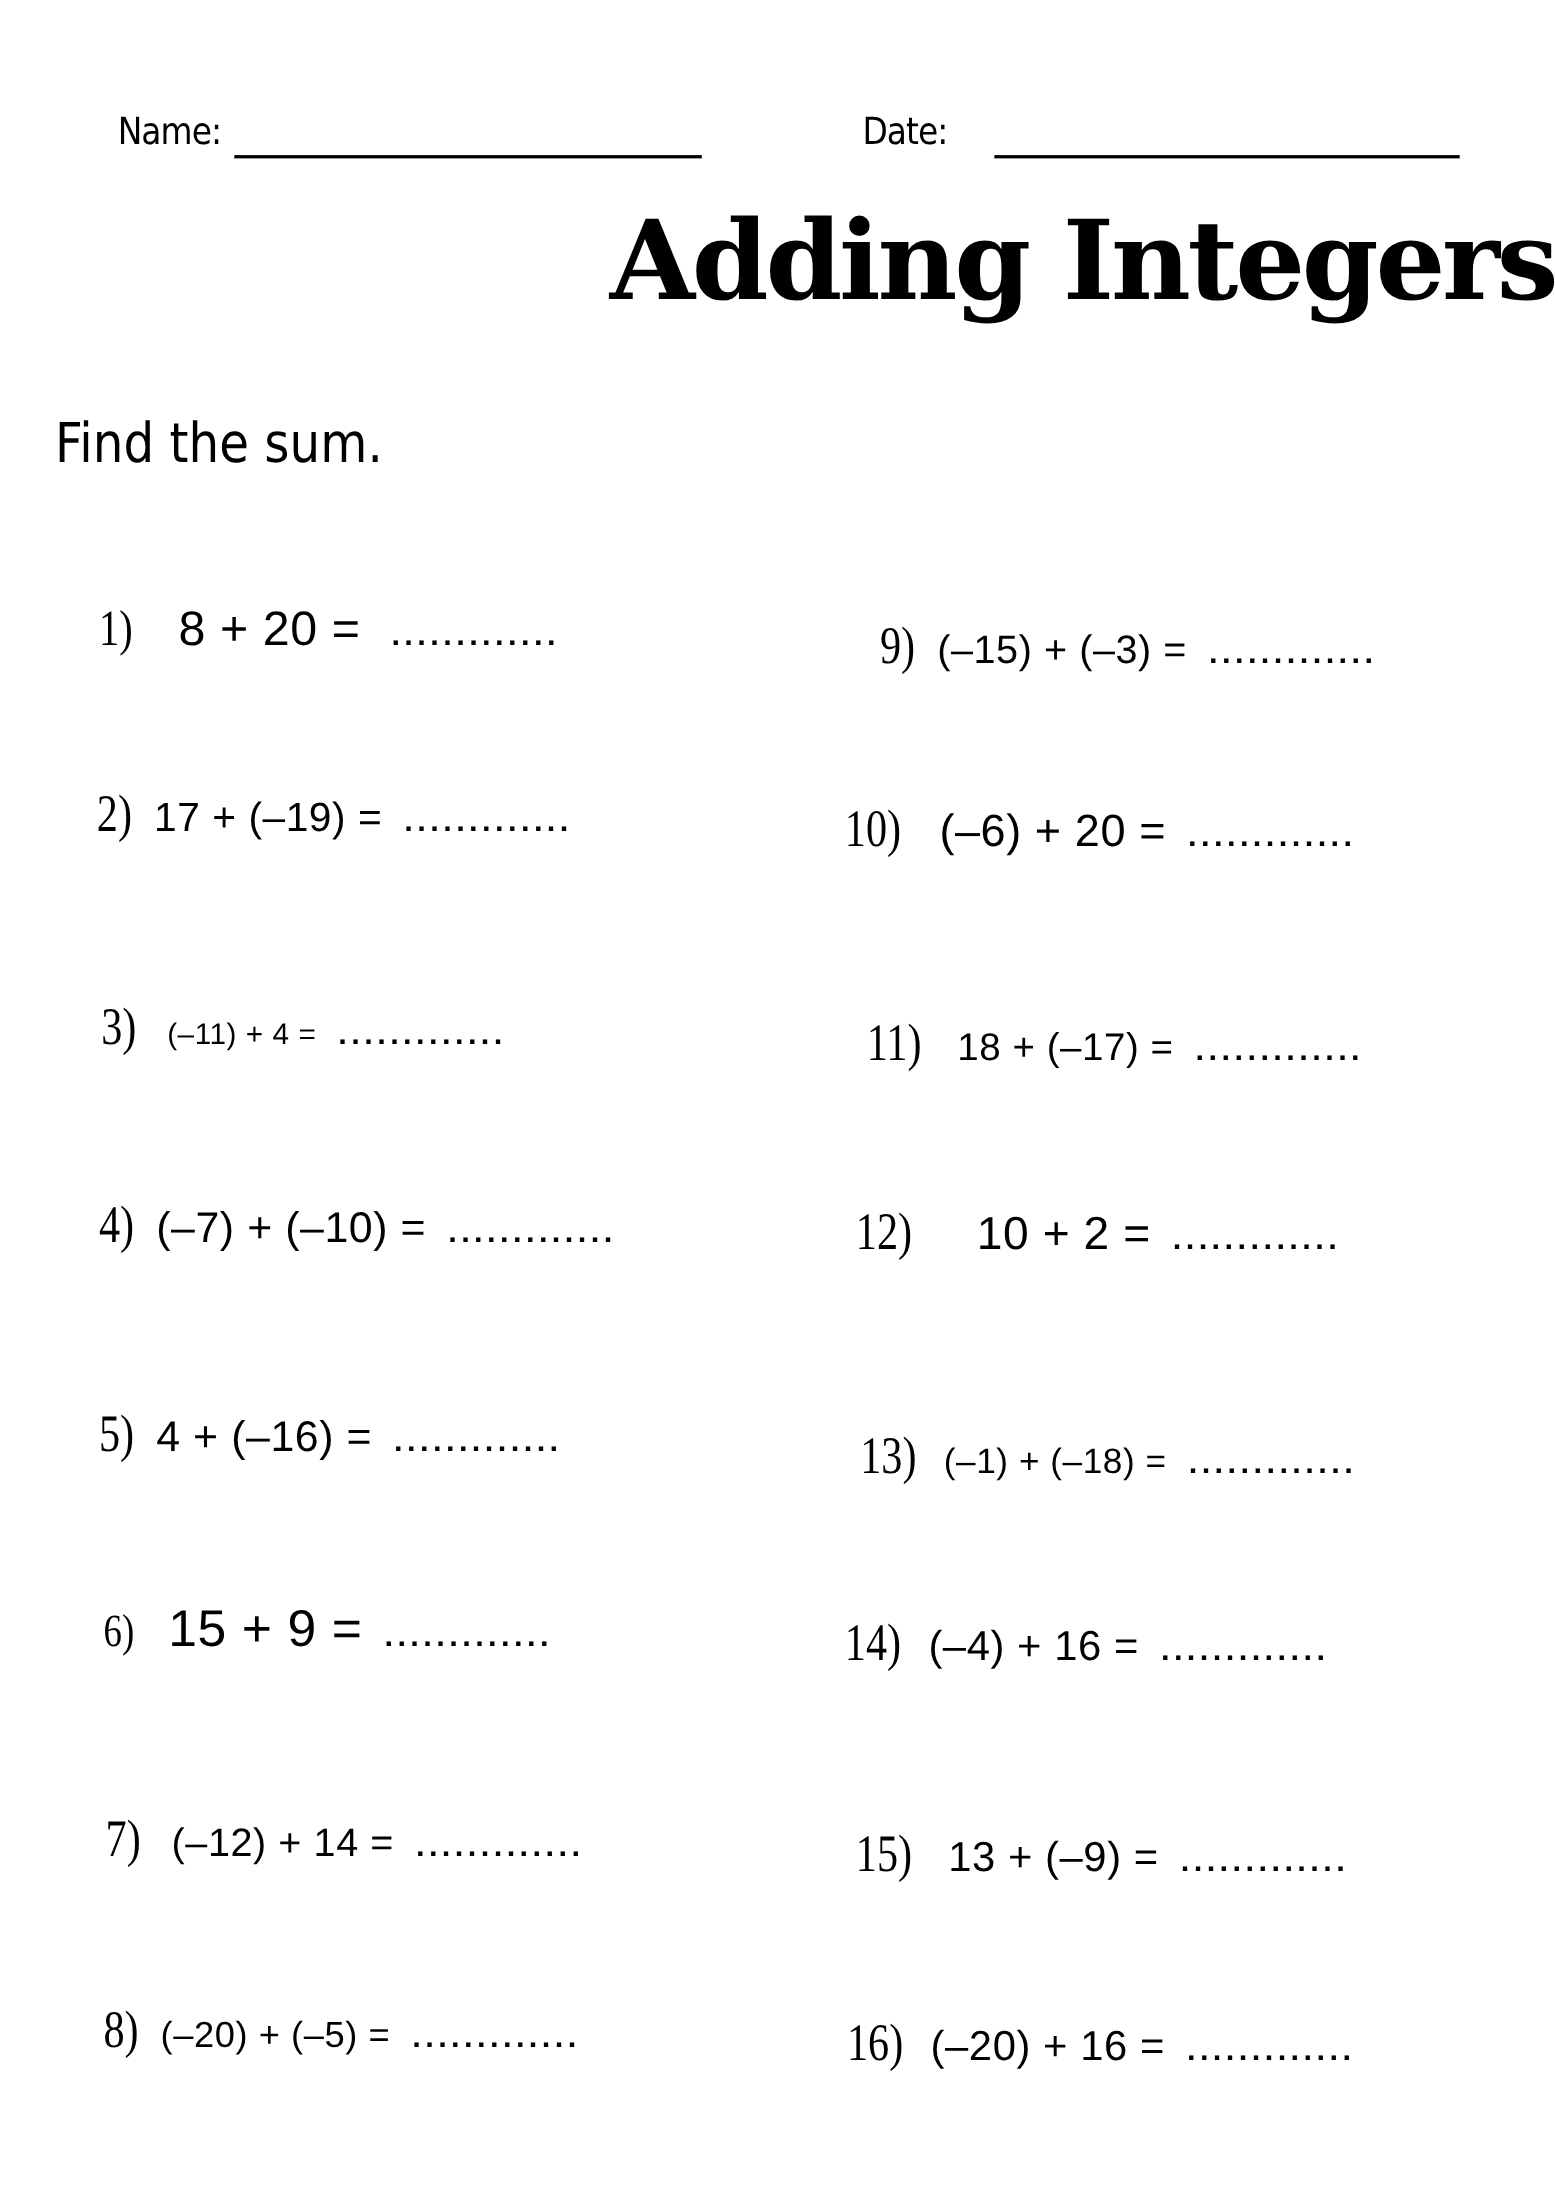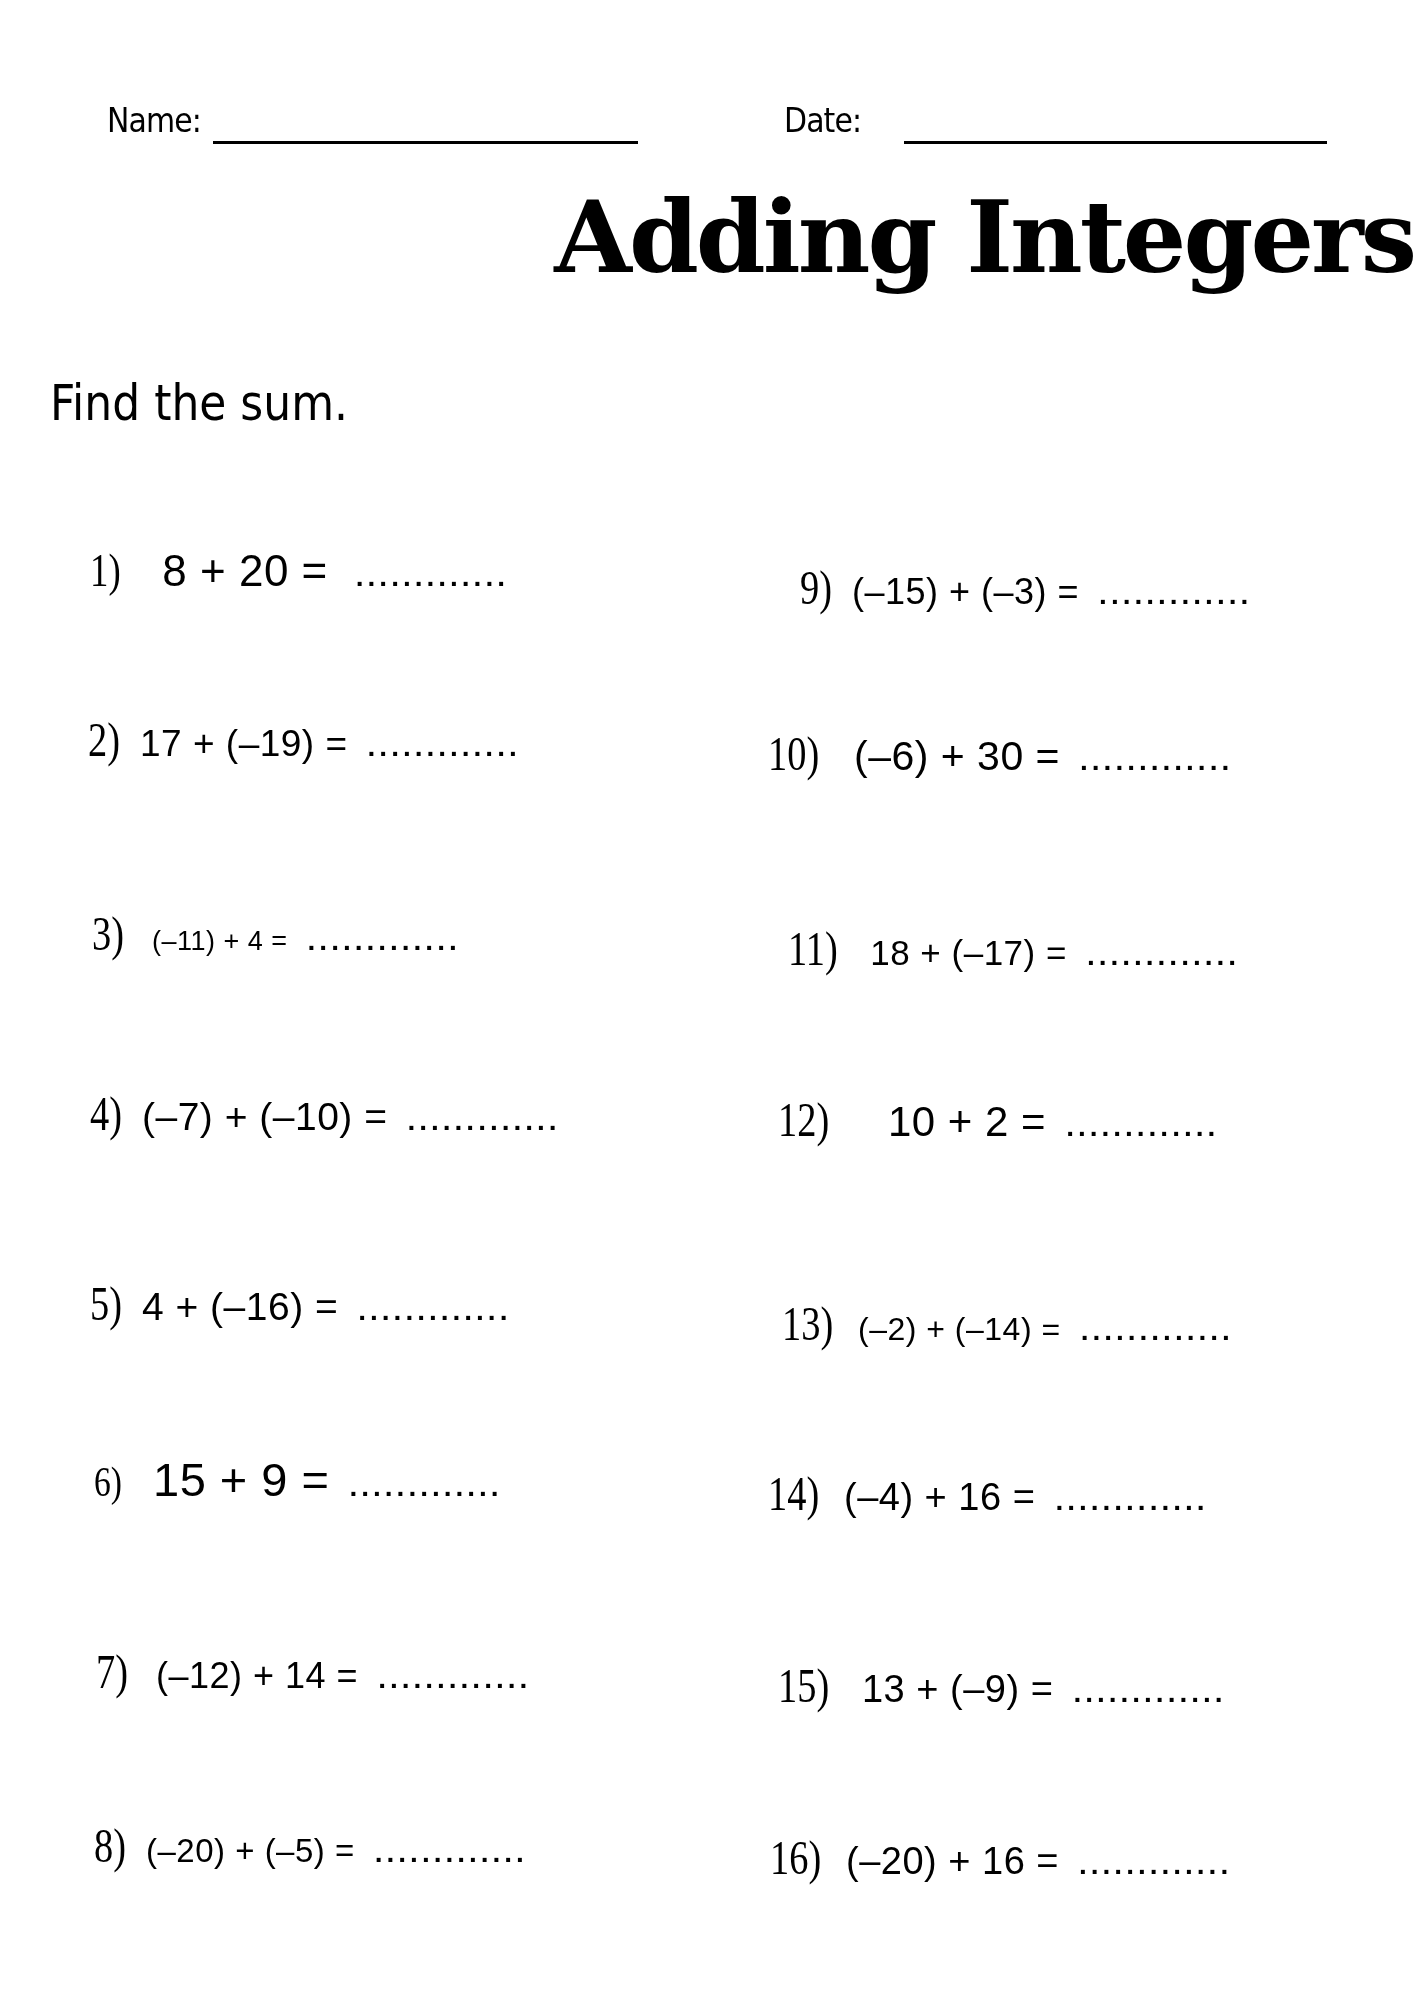--- a/index.html
+++ b/index.html
@@ -152,36 +152,36 @@
     <span class="expr">(–20) + (–5) =</span>
     <span class="dots">.............</span>
   </div>
   <div class="prob p9">
     <span class="num">9)</span>
     <span class="expr">(–15) + (–3) =</span>
     <span class="dots">.............</span>
   </div>
   <div class="prob p10">
     <span class="num">10)</span>
-    <span class="expr">(–6) + 30 =</span>
+    <span class="expr">(–6) + 20 =</span>
     <span class="dots">.............</span>
   </div>
   <div class="prob p11">
     <span class="num">11)</span>
     <span class="expr">18 + (–17) =</span>
     <span class="dots">.............</span>
   </div>
   <div class="prob p12">
     <span class="num">12)</span>
     <span class="expr">10 + 2 =</span>
     <span class="dots">.............</span>
   </div>
   <div class="prob p13">
     <span class="num">13)</span>
-    <span class="expr">(–2) + (–14) =</span>
+    <span class="expr">(–1) + (–18) =</span>
     <span class="dots">.............</span>
   </div>
   <div class="prob p14">
     <span class="num">14)</span>
     <span class="expr">(–4) + 16 =</span>
     <span class="dots">.............</span>
   </div>
   <div class="prob p15">
     <span class="num">15)</span>
     <span class="expr">13 + (–9) =</span>

